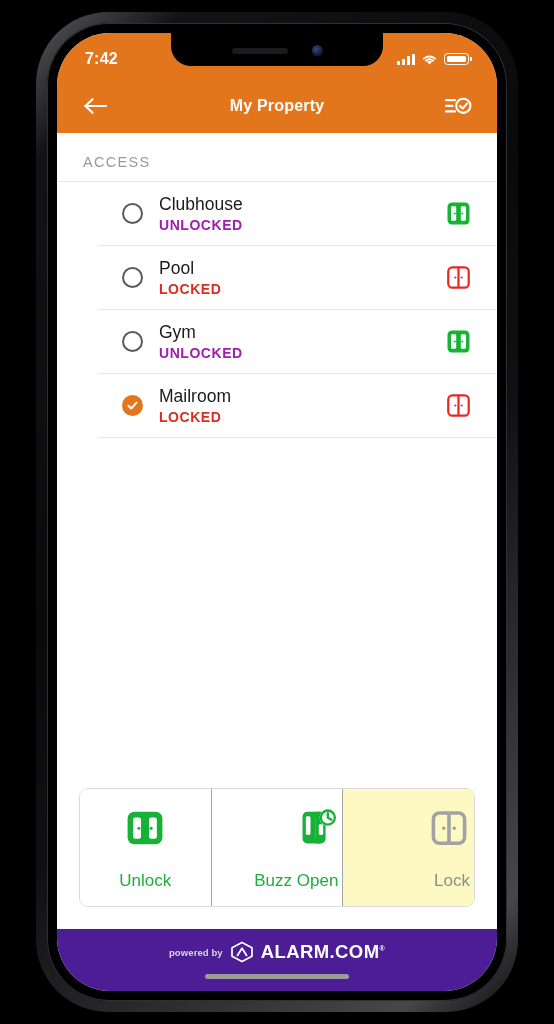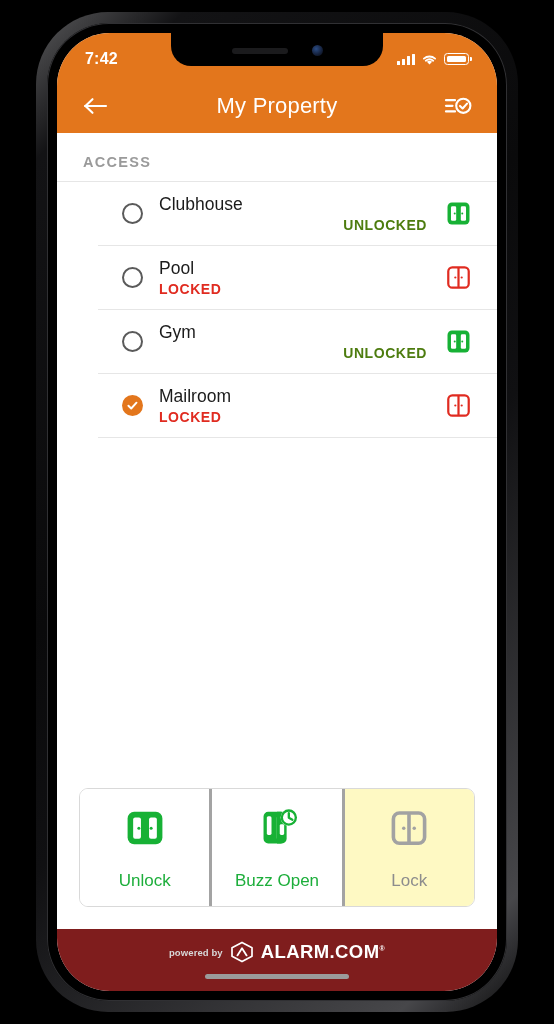--- a/index.html
+++ b/index.html
@@ -69,65 +69,65 @@
   .battery::after { content:""; position:absolute; right:-3.6px; top:3.4px; width:2px; height:4px;
                     background:#fff; border-radius:0 1px 1px 0; }
   .battery span { display:block; height:100%; background:#fff; border-radius:1.5px; }
 
   
   .appbar {
     flex:0 0 auto; height:54px; background:#E3761C;
     display:flex; align-items:center; justify-content:space-between;
     padding:0 22px; color:#fff;
   }
-  .appbar-title { font-size:22px; font-weight:400; letter-spacing:.2px; }
+  .appbar-title { font-size:16px; font-weight:700; letter-spacing:.2px; }
   .icon-btn { width:34px; height:34px; display:flex; align-items:center; justify-content:center; }
 
   
   .content { flex:1 1 auto; background:#fff; display:flex; flex-direction:column; min-height:0; }
   .section-head {
     padding:21px 26px 11px;
-    font-size:14.5px; font-weight:700; letter-spacing:1.3px; color:#9a9a9a;
+    font-size:14.5px; font-weight:400; letter-spacing:1.3px; color:#9a9a9a;
   }
   .list { border-top:1px solid #e6e6e6; }
   .row {
     display:flex; align-items:center; gap:16px;
     padding:12px 24px 12px 24px; min-height:52px;
     border-bottom:1px solid #e6e6e6; background:#fff;margin-left:41px;
   }
   .radio { flex:0 0 auto; width:21px; height:21px; border-radius:50%;
            border:2px solid #5a5a5a; background:#fff; }
   .radio.sel { border:none; background:#E3761C; display:flex; align-items:center; justify-content:center; }
   .row-text { flex:1 1 auto; min-width:0; }
   .row-title { font-size:17.5px; color:#1b1b1b; line-height:1.25; }
   .row-status { font-size:14px; font-weight:700; letter-spacing:.55px; margin-top:1px; }
-  .st-unlocked { color:#4d7c0f;text-align:right; }
+  .st-unlocked { color:#a21caf; }
   .st-locked   { color:#E02B20; }
   .row-icon { flex:0 0 auto; width:30px; display:flex; justify-content:center; }
   .spacer { flex:1 1 auto; background:#fff; }
 
   
   .actionbar-wrap { flex:0 0 auto; padding:14px 22px 22px; background:#fff; }
   .actionbar {
     display:flex; border:1px solid #d9d9d9; border-radius:9px; overflow:hidden; background:#fff;
   }
   .act {
     flex:1 1 0; display:flex; flex-direction:column; align-items:center; justify-content:center;
     gap:21px; padding:17px 4px 15px; background:#fff;
   }
-  .act + .act { border-left:3px solid #a3a3a3; }
+  .act + .act { border-left:1px solid #a3a3a3;align-items:flex-end; }
   .act.disabled { background:#fef9c3; }
   .act-label { font-size:17px; }
   .act-label.on  { color:#1DAE3B; }
   .act-label.off { color:#8d8d8d; }
   .act-ico { height:44px; display:flex; align-items:center; justify-content:center; }
 
   
   .footer {
-    flex:0 0 auto; height:62px; background:#7f1d1d;
+    flex:0 0 auto; height:62px; background:#4c1d95;
     display:flex; flex-direction:column; align-items:center; justify-content:flex-start;
     padding-top:12px;
   }
   .brand { display:flex; align-items:center; gap:7px; }
   .brand-pre { color:#d8d8d8; font-size:9.5px; font-weight:700; letter-spacing:.1px; }
   .brand-name { color:#fff; font-size:18.5px; font-weight:700; letter-spacing:.4px; }
   .brand-tm { color:#fff; font-size:7px; vertical-align:super; font-weight:700; }
   .home-ind { width:144px; height:5px; border-radius:3px; background:#9b9b9b; margin-top:11px; }
 </style>
 </head>

